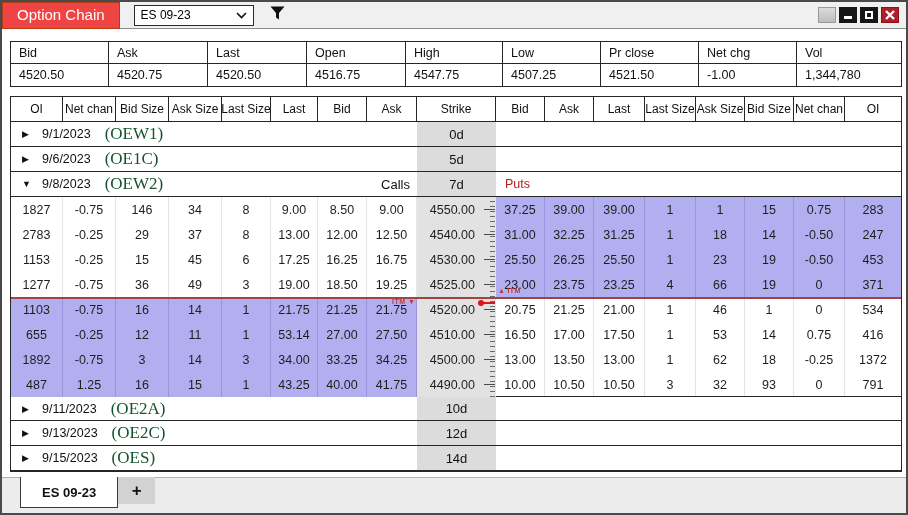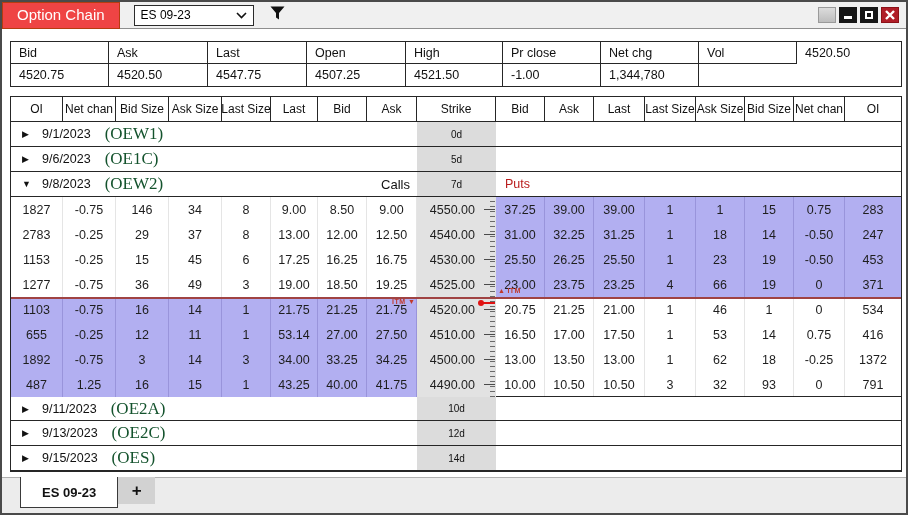--- a/index.html
+++ b/index.html
@@ -50,21 +50,21 @@
   .hc.hstrike { grid-column:9 / 11; }
 
   .grow { height:25px; border-bottom:1px solid #262626; }
   .grow.topline { border-top:1px solid #262626; margin-top:-1px; }
   .gleft { grid-column:1 / 9; display:flex; align-items:center; padding-left:11px; }
   .arrow { width:20px; font-size:9px; color:#111; }
   .gdate { font-size:12.5px; color:#111; }
   .gcode { font-size:17px; color:#14532d; margin-left:14px;font-family:Liberation Serif, serif; }
   .gcalls { margin-left:auto; margin-right:7px; font-size:13px; color:#111; }
   .gdays { grid-column:9 / 11; background:#dcdcdc; display:flex; align-items:center;
-           justify-content:center; font-size:10px; color:#111; }
+           justify-content:center; font-size:13px; color:#111; }
   .gputs { grid-column:11 / 19; display:flex; align-items:center; padding-left:9px;
            font-size:12.5px; color:#b91c1c; }
 
   .dr { height:25px; }
   .cell { display:flex; align-items:center; justify-content:center; font-size:12.5px;
           color:#1e1e1e; overflow:hidden; white-space:nowrap;
           border-right:1px solid rgba(0,0,0,0.10); }
   .cell.hl { background:#b2aff1; border-right:1px solid rgba(40,30,120,0.18); }
   .cell.strike { background:#e2e2e2; justify-content:flex-end; padding-right:5px;
                  border-right:none; }
@@ -133,26 +133,28 @@
       </div>
     </div>
   </div>
 
   <div class="summary">
     <div class="sc hdr">Bid</div>
     <div class="sc hdr">Ask</div>
     <div class="sc hdr">Last</div>
     <div class="sc hdr">Open</div>
     <div class="sc hdr">High</div>
+    <div class="sc hdr">Low</div>
     <div class="sc hdr">Pr close</div>
     <div class="sc hdr">Net chg</div>
     <div class="sc hdr">Vol</div>
     <div class="sc">4520.50</div>
     <div class="sc">4520.75</div>
     <div class="sc">4520.50</div>
+    <div class="sc">4516.75</div>
     <div class="sc">4547.75</div>
     <div class="sc">4507.25</div>
     <div class="sc">4521.50</div>
     <div class="sc">-1.00</div>
     <div class="sc">1,344,780</div>
   </div>
 
   <div class="chain">
 
     <div class="g hrow">

